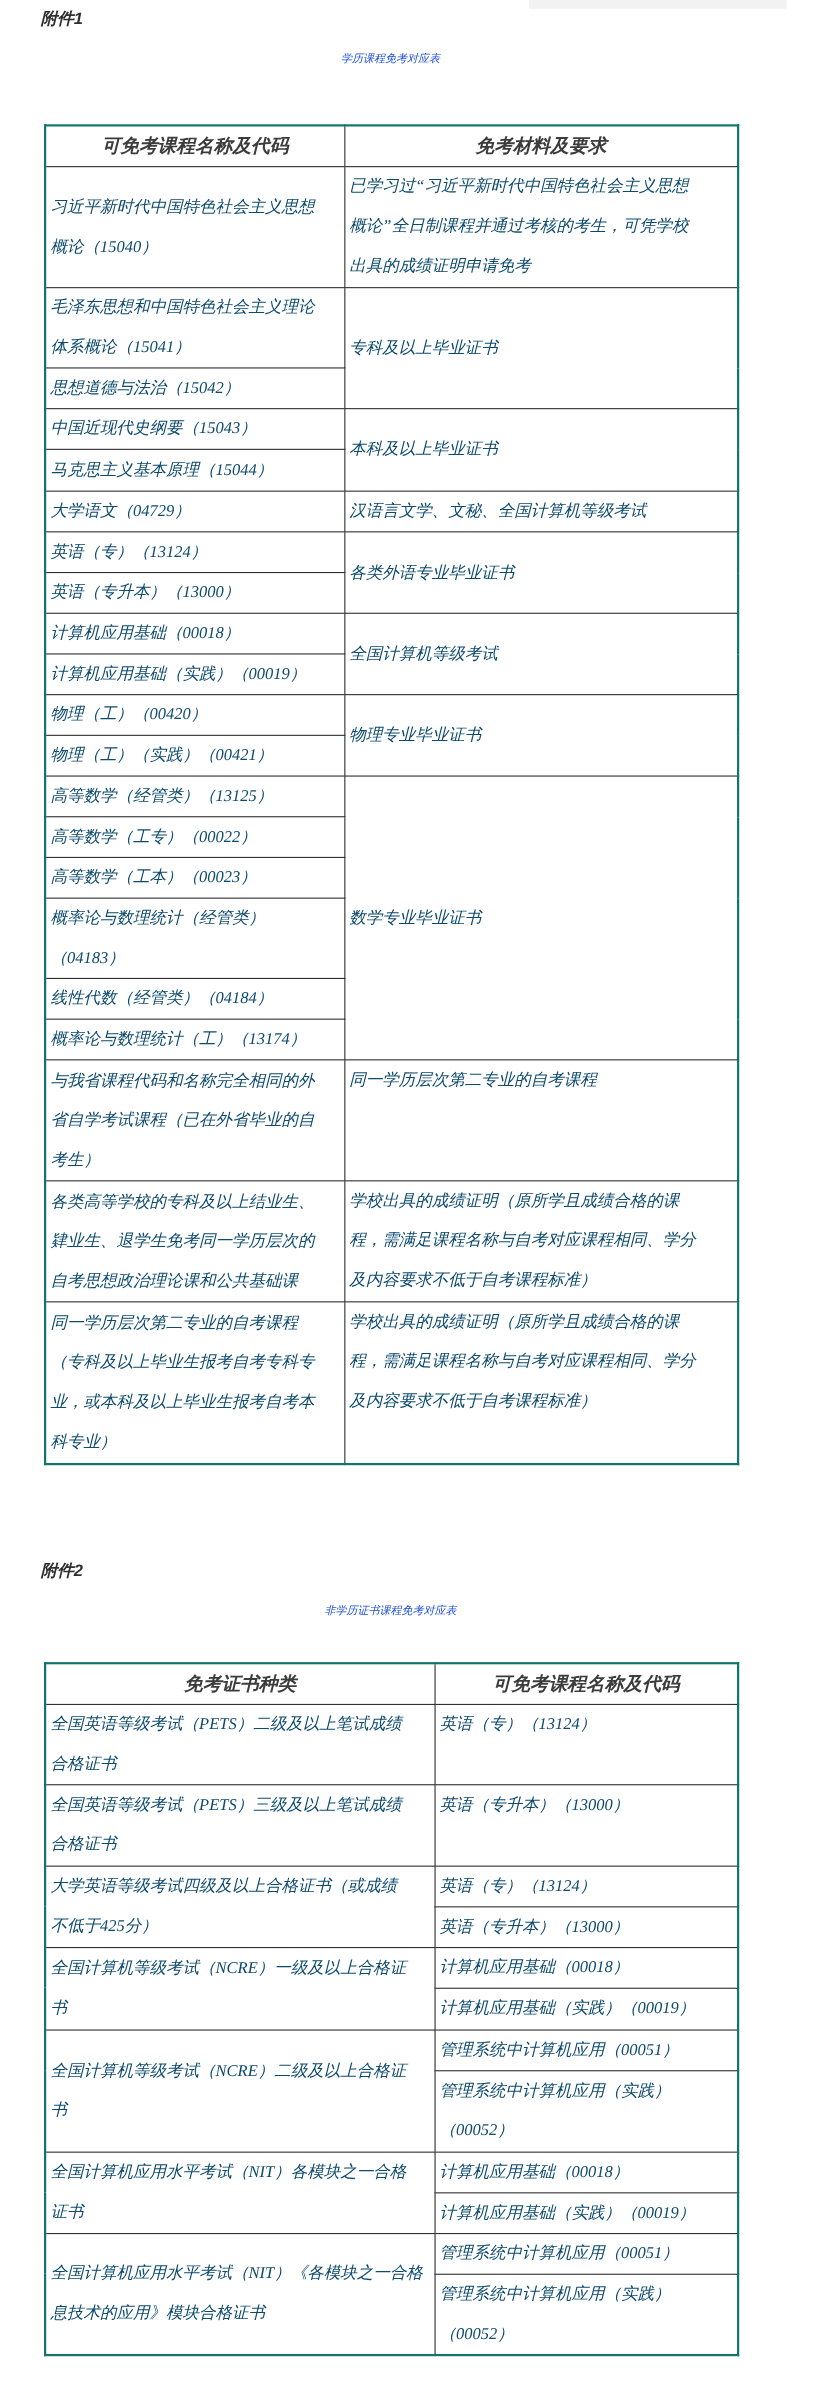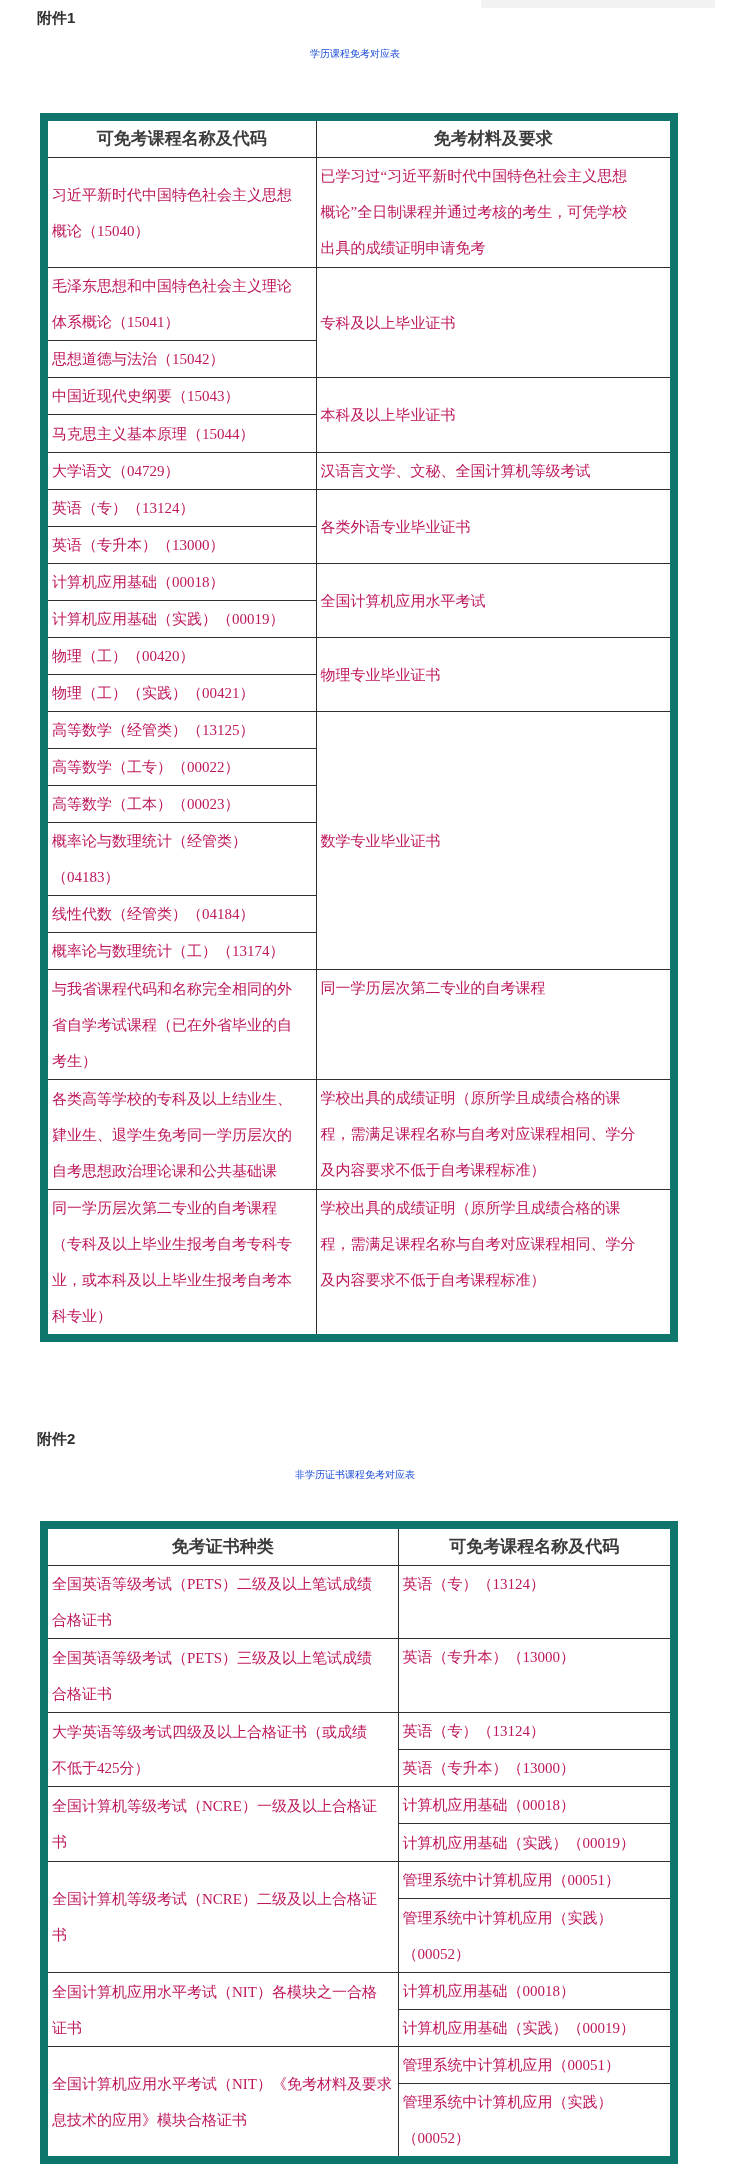--- a/index.html
+++ b/index.html
@@ -2,43 +2,43 @@
 <html><head>
 <meta charset="utf-8">
 <style>
   html,body{margin:0;padding:0;}
   body{
     width:743px;height:2167px;background:#ffffff;position:relative;
     font-family:"Liberation Serif","DejaVu Serif",serif;
     -webkit-font-smoothing:antialiased;
   }
   .top-band{position:absolute;top:0;left:481px;width:234px;height:8px;background:#f2f2f2;}
-  .wrap{margin-left:40px;width:630px;padding-top:8px;}
+  .wrap{margin-left:40px;width:630px;padding-top:8px;font-style:italic;}
   .att-label{
     font-family:"Liberation Sans","DejaVu Sans",sans-serif;
     font-weight:bold;font-size:15px;line-height:20px;color:#2f2f2f;margin-left:-3px;
   }
   .doc-title{
     text-align:center;font-size:10px;line-height:20px;color:#1d4ed8;margin-top:16px;
   }
   table.exempt{
     border-collapse:collapse;table-layout:fixed;width:630px;
-    border:8px solid #0f766e;
+    border:2px solid #0f766e;
   }
   #table1{margin-top:49px;}
   #table2{margin-top:36px;}
   .spacer-a{height:87px;}
   th,td{
     border:1px solid #2f2f2f;
     white-space:pre-wrap;
     overflow:hidden;
     word-break:break-all;
     padding:0 4px;
     font-size:15px;
-    color:#be185d;
+    color:#0c4a6e;
     line-height:36px;
     vertical-align:middle;
   }
   th{
     font-size:17px;
     font-weight:bold;
     color:#3c3c3c;
     text-align:center;
     line-height:22px;
     height:36px;
@@ -96,21 +96,21 @@
         </tr>
         <tr style="height: 37px;">
           <td>英语（专）（13124）</td>
           <td rowspan="2">各类外语专业毕业证书</td>
         </tr>
         <tr style="height: 36px;">
           <td>英语（专升本）（13000）</td>
         </tr>
         <tr style="height: 37px;">
           <td>计算机应用基础（00018）</td>
-          <td rowspan="2">全国计算机应用水平考试</td>
+          <td rowspan="2">全国计算机等级考试</td>
         </tr>
         <tr style="height: 37px;">
           <td>计算机应用基础（实践）（00019）</td>
         </tr>
         <tr style="height: 37px;">
           <td>物理（工）（00420）</td>
           <td rowspan="2">物理专业毕业证书</td>
         </tr>
         <tr style="height: 37px;">
           <td>物理（工）（实践）（00421）</td>
@@ -215,21 +215,21 @@
         </tr>
         <tr style="height: 37px;">
           <td rowspan="2">全国计算机应用水平考试（NIT）各模块之一合格
 证书</td>
           <td>计算机应用基础（00018）</td>
         </tr>
         <tr style="height: 37px;">
           <td>计算机应用基础（实践）（00019）</td>
         </tr>
         <tr style="height: 36px;">
-          <td rowspan="2">全国计算机应用水平考试（NIT）《免考材料及要求
+          <td rowspan="2">全国计算机应用水平考试（NIT）《各模块之一合格
 息技术的应用》模块合格证书</td>
           <td>管理系统中计算机应用（00051）</td>
         </tr>
         <tr style="height: 74px;">
           <td>管理系统中计算机应用（实践）
 （00052）</td>
         </tr>
       </tbody>
     </table>
 

